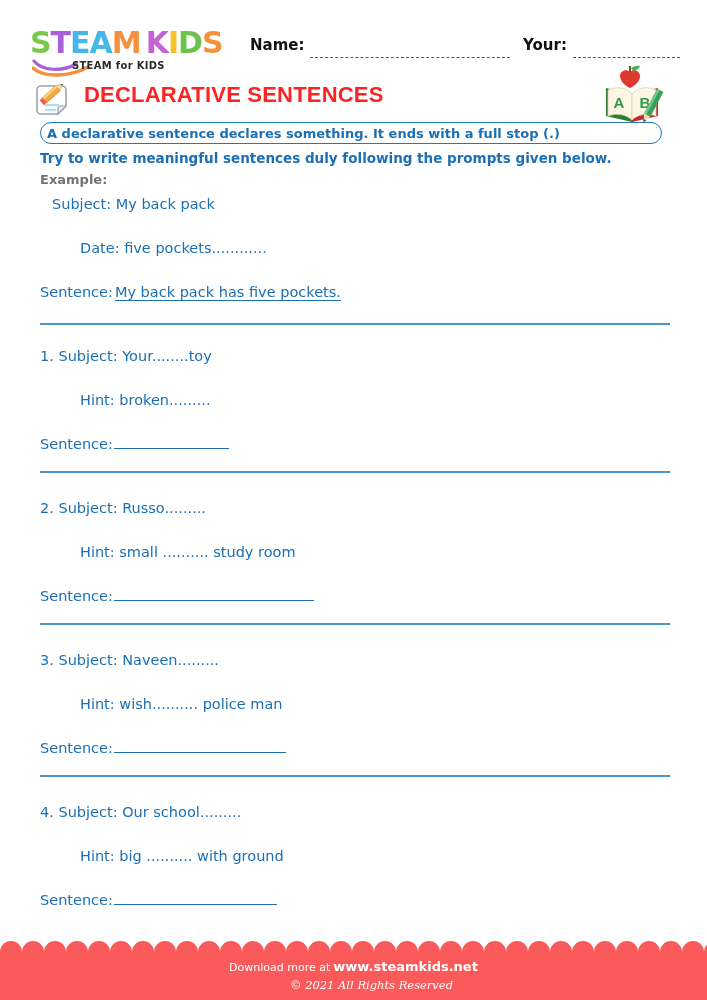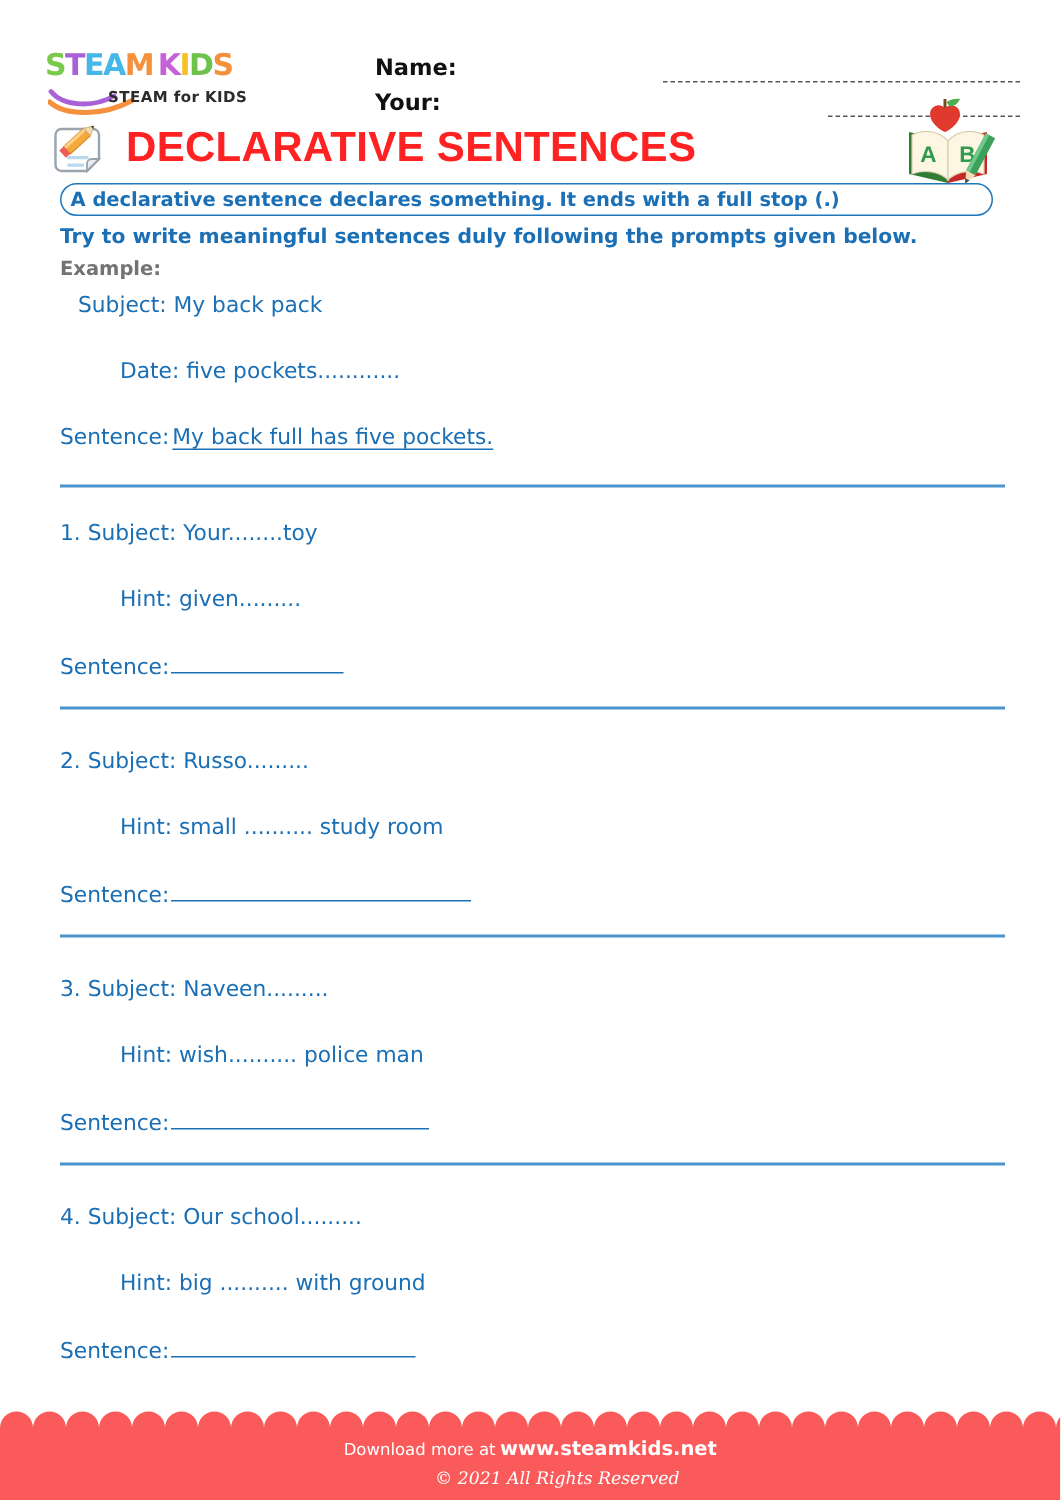--- a/index.html
+++ b/index.html
@@ -34,21 +34,21 @@
     position: absolute;
     left: 30px;
     top: 6px;
     width: 200px;
     height: 48px;
   }
 
   .logo-word {
     font-family: "DejaVu Sans", sans-serif;
     font-weight: bold;
-    font-size: 20px;
+    font-size: 30px;
     letter-spacing: -1px;
     line-height: 30px;
     white-space: nowrap;
   }
   .logo-word span { display: inline-block; }
 
   .logo-sub-wrap {
     position: relative;
     height: 18px;
     margin-top: 1px;
@@ -74,21 +74,20 @@
 
   .namedate {
     position: absolute;
     left: 250px;
     top: 14px;
     width: 430px;
     height: 26px;
     display: flex;
     align-items: baseline;
     font-family: "DejaVu Sans", sans-serif;
-    flex-direction: column;
   }
   .nd-label {
     font-size: 15px;
     font-weight: bold;
     color: #111111;
     white-space: nowrap;
   }
   .nd-rule {
     height: 1px;
     border-bottom: 1.6px dashed #555;
@@ -111,21 +110,21 @@
     position: absolute;
     left: 34px;
     top: 0px;
   }
   .worksheet-title {
     position: absolute;
     left: 84px;
     top: 2px;
     font-family: "Liberation Sans", sans-serif;
     font-weight: bold;
-    font-size: 28px;
+    font-size: 22px;
     letter-spacing: 0.2px;
     color: #ff2222;
     white-space: nowrap;
   }
   .book-icon {
     position: absolute;
     left: 600px;
     top: -16px;
   }
 
@@ -331,28 +330,28 @@
     <span class="definition-text">A declarative sentence declares something. It ends with a full stop (.)</span>
   </div>
 
   <div class="instruction">Try to write meaningful sentences duly following the prompts given below.</div>
   <div class="example-label">Example:</div>
 
   <div class="block indent-example" style="top:196px;">
     <div class="line-subject">Subject: My back pack</div>
     <div class="line-hint">Date: five pockets............</div>
     <div class="line-sentence">
-      <span>Sentence:</span><span class="answer">My back full has five pockets.</span>
+      <span>Sentence:</span><span class="answer">My back pack has five pockets.</span>
     </div>
   </div>
   <div class="divider" style="top:323px;"></div>
 
   <div class="block" style="top:348px;">
     <div class="line-subject">1. Subject: Your........toy</div>
-    <div class="line-hint">Hint: given.........</div>
+    <div class="line-hint">Hint: broken.........</div>
     <div class="line-sentence">
       <span>Sentence:</span><span class="blank" style="width: 115px;"></span>
     </div>
   </div>
   <div class="divider" style="top:471px;"></div>
 
   <div class="block" style="top:500px;">
     <div class="line-subject">2. Subject: Russo.........</div>
     <div class="line-hint">Hint: small .......... study room</div>
     <div class="line-sentence">

